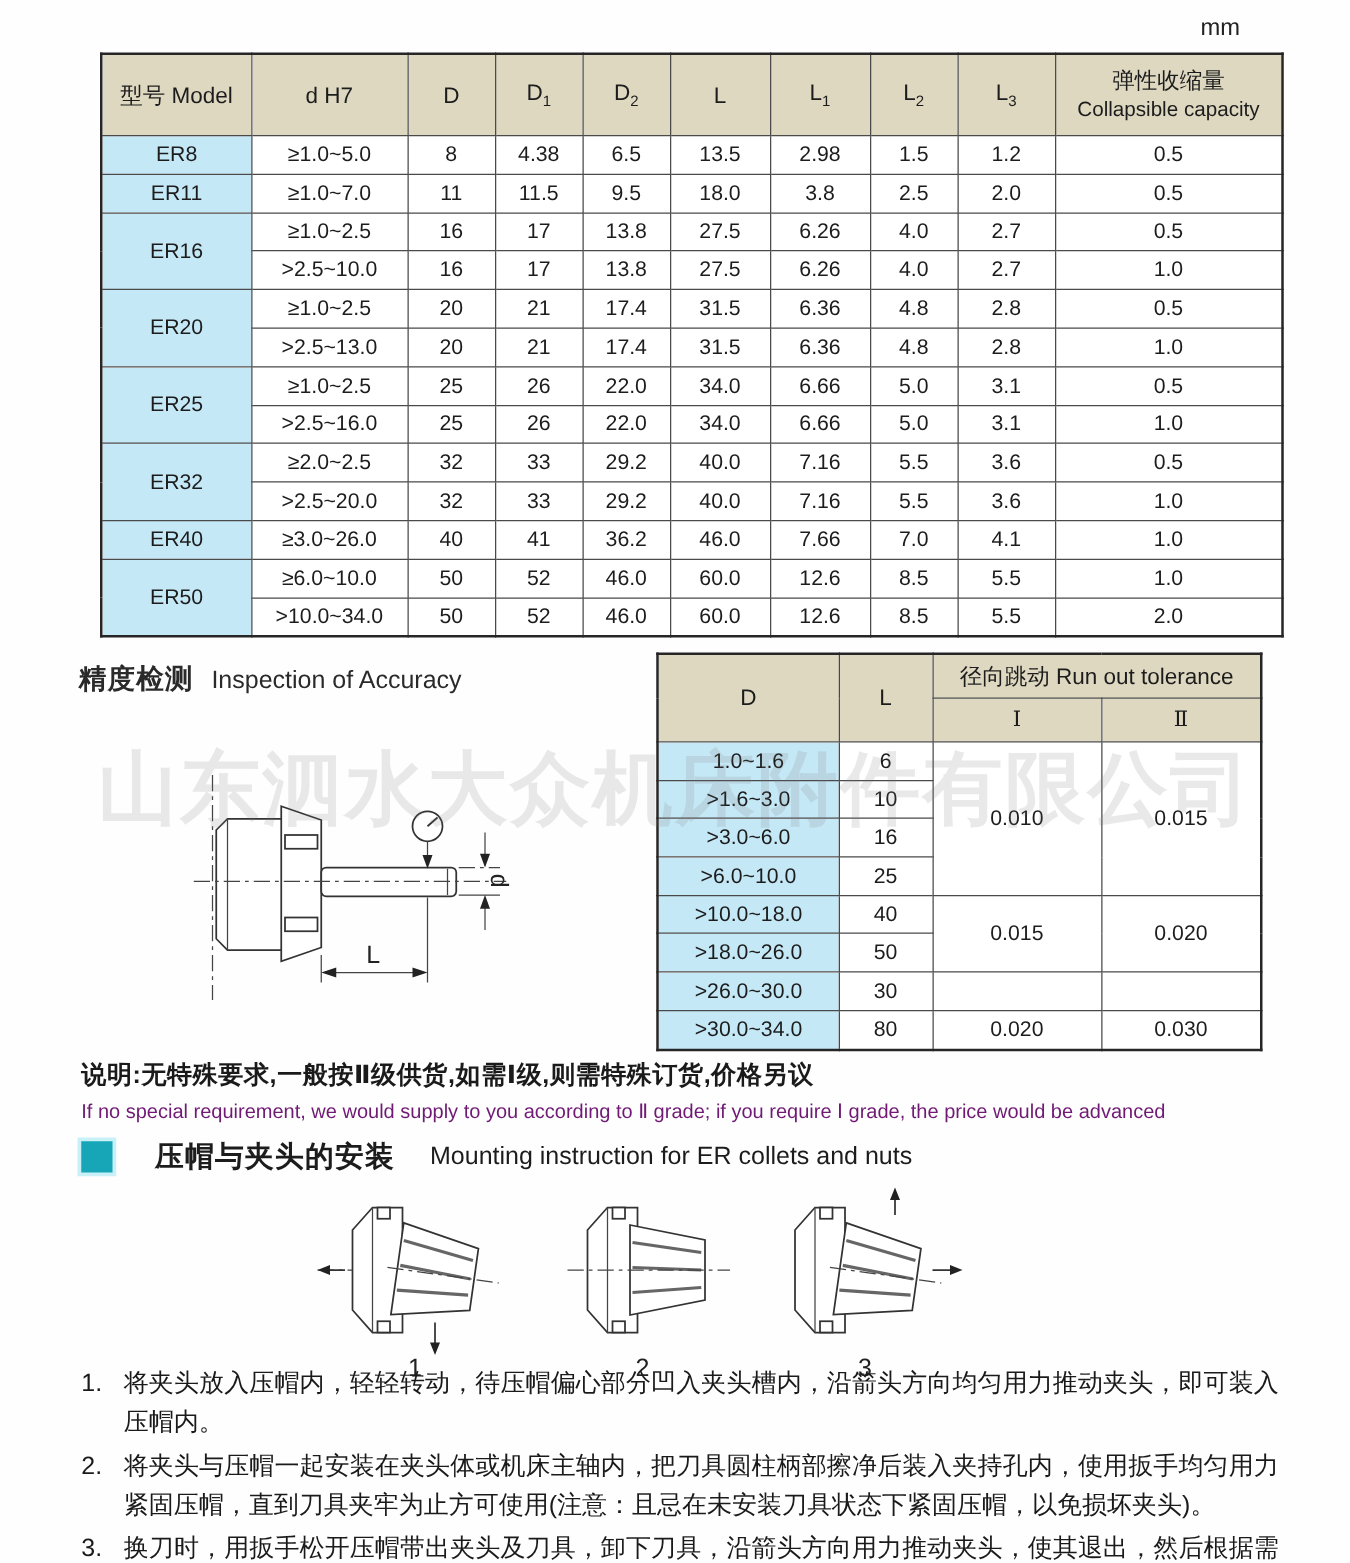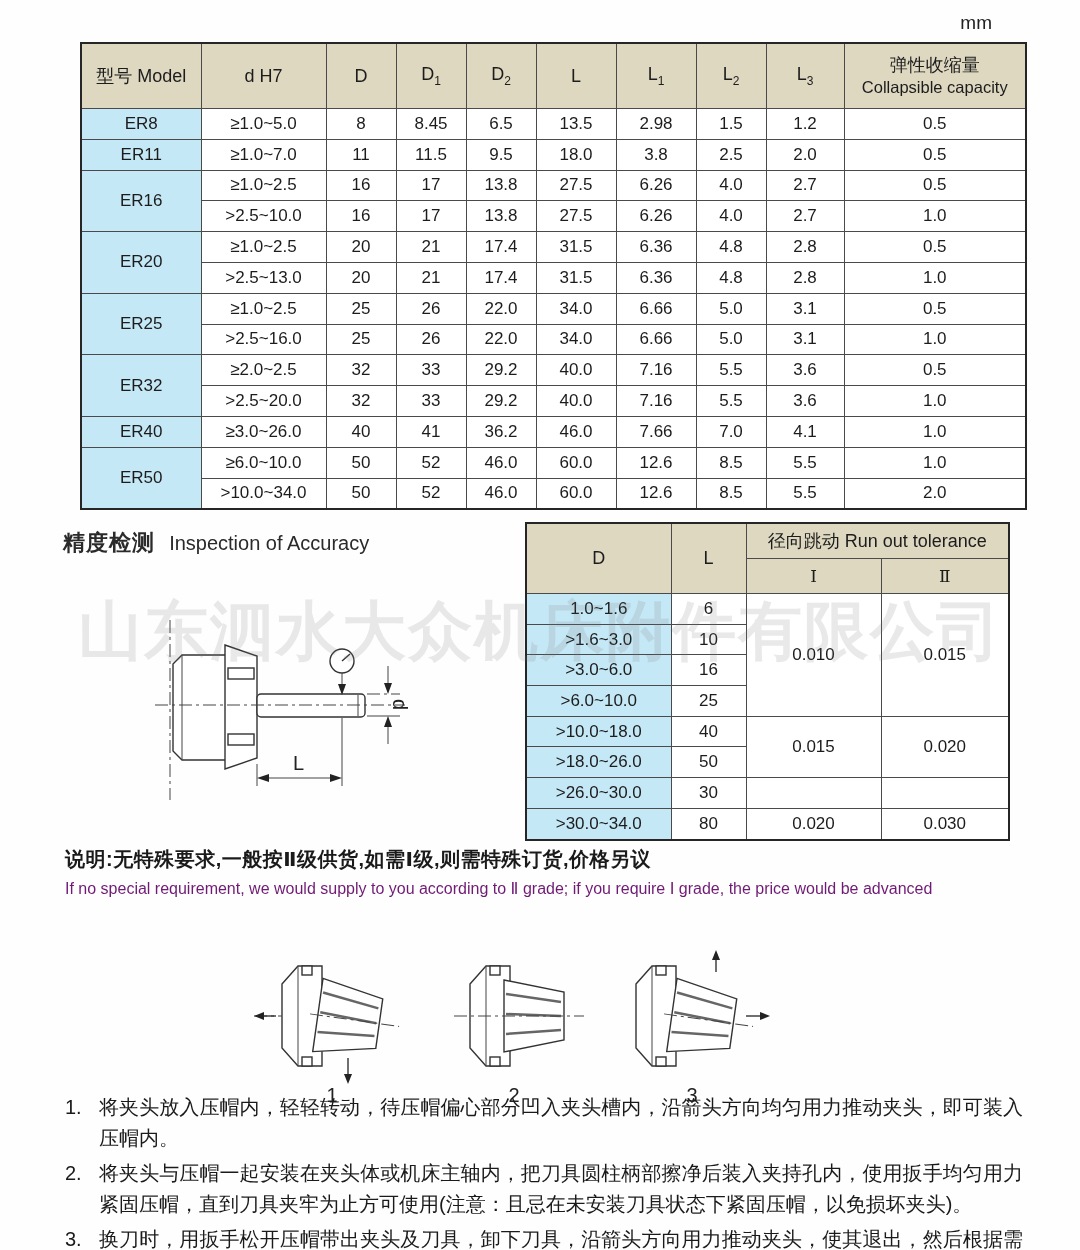--- a/index.html
+++ b/index.html
@@ -83,21 +83,21 @@
           <th>L<sub>2</sub></th>
           <th>L<sub>3</sub></th>
           <th>弹性收缩量<br><span class="en">Collapsible capacity</span></th>
         </tr>
       </thead>
     <tbody>
         <tr>
           <td class="model" rowspan="1">ER8</td>
           <td>≥1.0~5.0</td>
           <td>8</td>
-          <td>8.45</td>
+          <td>4.38</td>
           <td>6.5</td>
           <td>13.5</td>
           <td>2.98</td>
           <td>1.5</td>
           <td>1.2</td>
           <td>0.5</td>
         </tr>
         <tr>
           <td class="model" rowspan="1">ER11</td>
           <td>≥1.0~7.0</td>
@@ -348,20 +348,25 @@
           <td rowspan="1">0.030</td>
         </tr>
       </tbody>
   </table>
 
   <div class="note">
     <div class="zh">说明:无特殊要求,一般按Ⅱ级供货,如需Ⅰ级,则需特殊订货,价格另议</div>
     <div class="en">If no special requirement, we would supply to you according to Ⅱ grade; if you require Ⅰ grade, the price would be advanced</div>
   </div>
 
+  <div class="mount-title">
+    <span class="bullet"></span>
+    <span class="zh">压帽与夹头的安装</span>
+    <span class="en">Mounting instruction for ER collets and nuts</span>
+  </div>
 
   <div class="diagram" style="left:252px;top:948px;">
     <svg width="160" height="138" viewBox="0 0 160 138">
       <polygon class="fw" points="30,36 46,18 70,18 70,118 46,118 30,100"></polygon>
       <line class="thin" x1="46" y1="18" x2="46" y2="118"></line>
       <rect class="fw" x="50" y="18" width="10" height="9"></rect>
       <rect class="fw" x="50" y="109" width="10" height="9"></rect>
       <g transform="rotate(8 66 66)">
         <polygon class="fw" points="66,30 128,42 128,92 66,104"></polygon>
         <line class="slot" x1="68" y1="44" x2="125" y2="52"></line>

